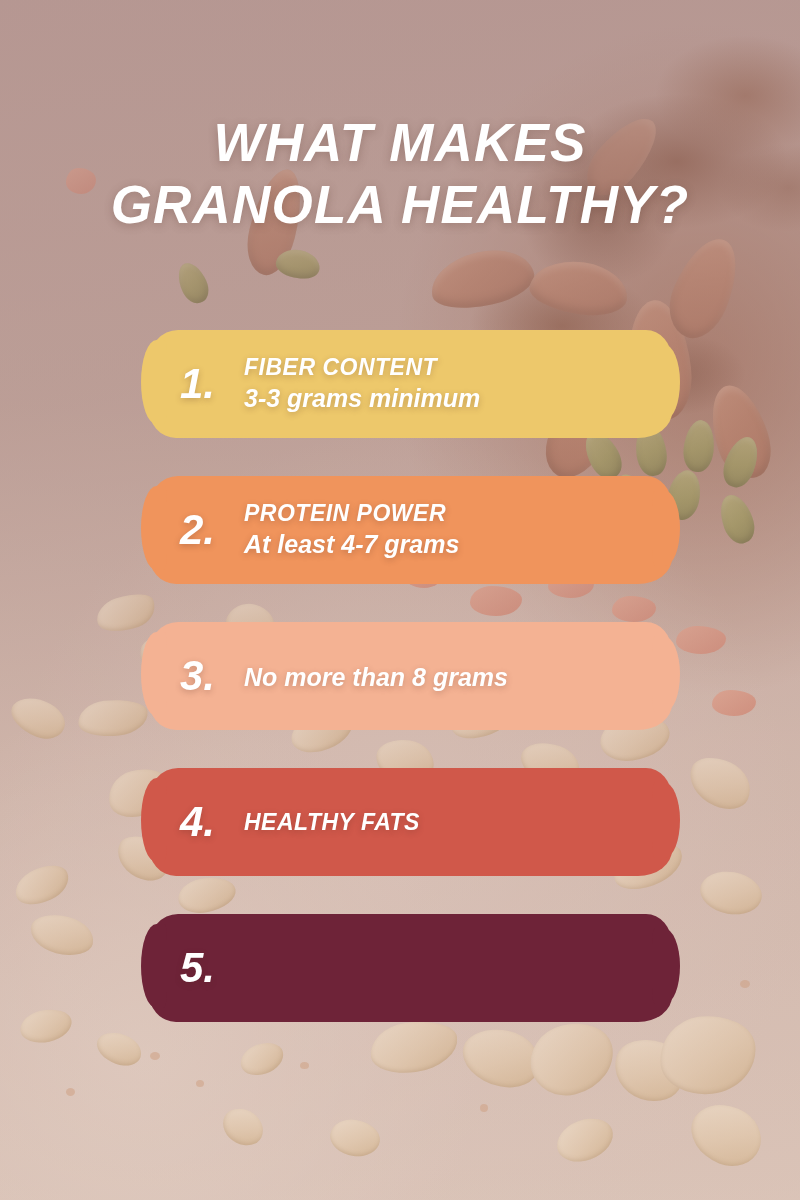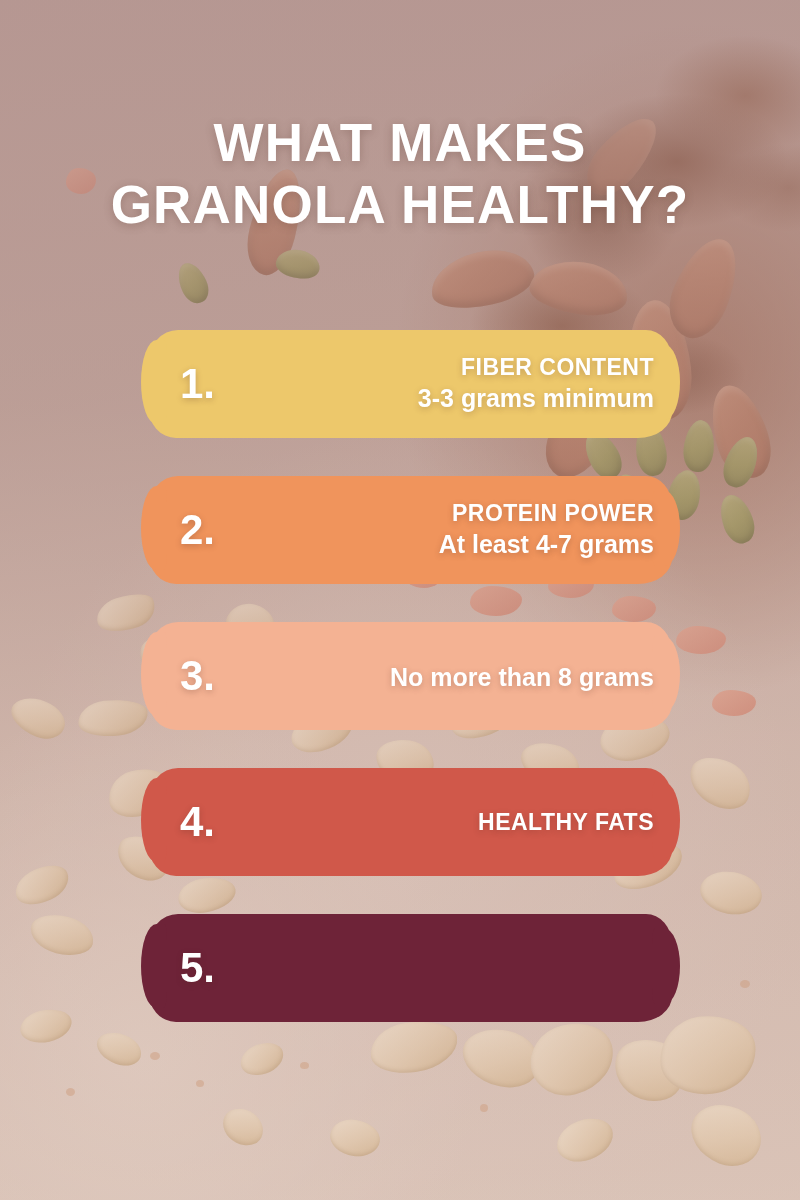--- a/index.html
+++ b/index.html
@@ -1,21 +1,21 @@
 <!DOCTYPE html>
 <html><head>
 <meta charset="utf-8">
 <style>
   html,body{margin:0;padding:0;}
   body{
     width:800px;height:1200px;overflow:hidden;
     font-family:"Liberation Sans", sans-serif;
     background:#b0918d;
   }
-  .poster{position:relative;width:800px;height:1200px;overflow:hidden;}
+  .poster{position:relative;width:800px;height:1200px;overflow:hidden;font-style:italic;}
 
   
   .photo{position:absolute;inset:0;overflow:hidden;}
   .photo-base{
     position:absolute;inset:0;
     background:
       radial-gradient(ellipse 60% 42% at 18% 88%, #e3cec2 0%, rgba(227,206,194,0) 70%),
       radial-gradient(ellipse 70% 50% at 50% 72%, #ddc6bb 0%, rgba(221,198,187,0) 72%),
       radial-gradient(ellipse 55% 40% at 88% 30%, #a5705a 0%, rgba(165,112,90,0) 70%),
       linear-gradient(170deg,#bfa19a 0%, #c4a79d 30%, #d3b9ad 60%, #dcc5b8 100%);
@@ -91,21 +91,21 @@
   .row .bar::after{
     content:"";position:absolute;right:-8px;top:14px;width:28px;height:76px;
     background:inherit;border-radius:12% 58% 54% 10% / 22% 50% 50% 22%;
   }
   .num{
     position:relative;z-index:1;color:#ffffff;font-weight:bold;
     font-size:42px;line-height:1;width:74px;flex:0 0 74px;
     text-align:left;text-shadow:0 2px 6px rgba(80,40,30,.26);
     padding-left:10px;box-sizing:border-box;
   }
-  .txt{position:relative;z-index:1;flex:1 1 auto;text-align:right;}
+  .txt{position:relative;z-index:1;flex:1 1 auto;}
   .row-title{
     color:#ffffff;font-weight:bold;font-size:23px;line-height:1.14;
     letter-spacing:.5px;text-transform:uppercase;
     text-shadow:0 2px 6px rgba(80,40,30,.26);
   }
   .row-sub{
     color:#ffffff;font-weight:bold;font-size:25px;line-height:1.22;
     margin-top:3px;text-shadow:0 2px 6px rgba(80,40,30,.26);
   }
 </style>

